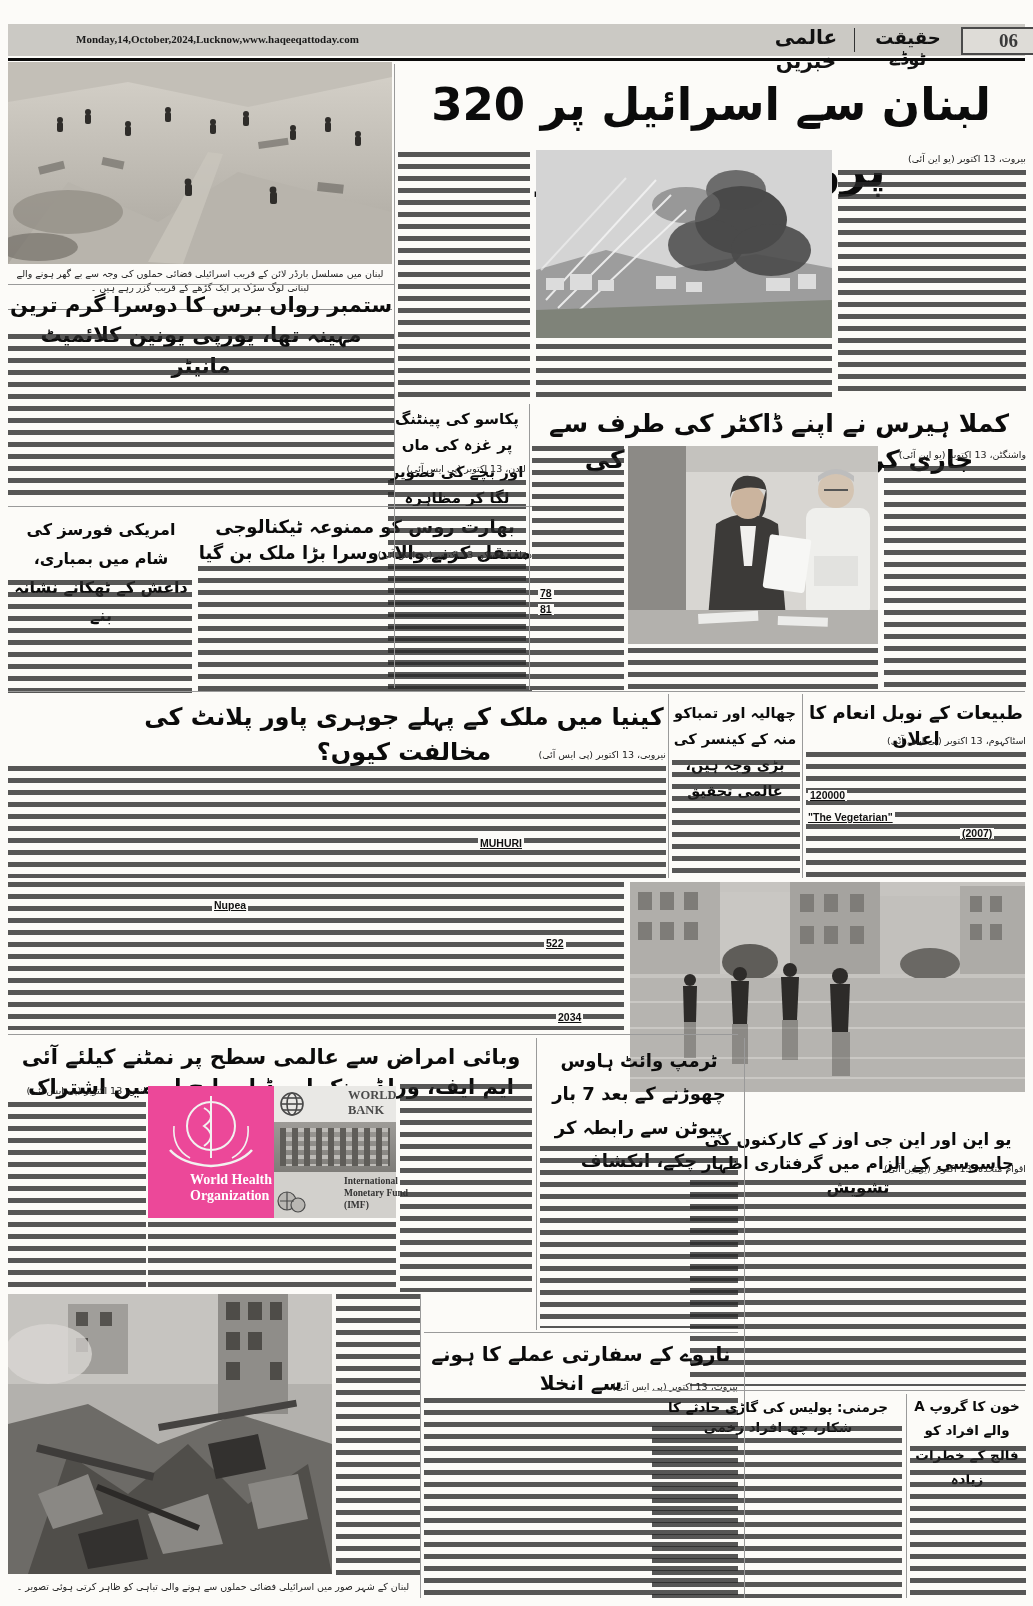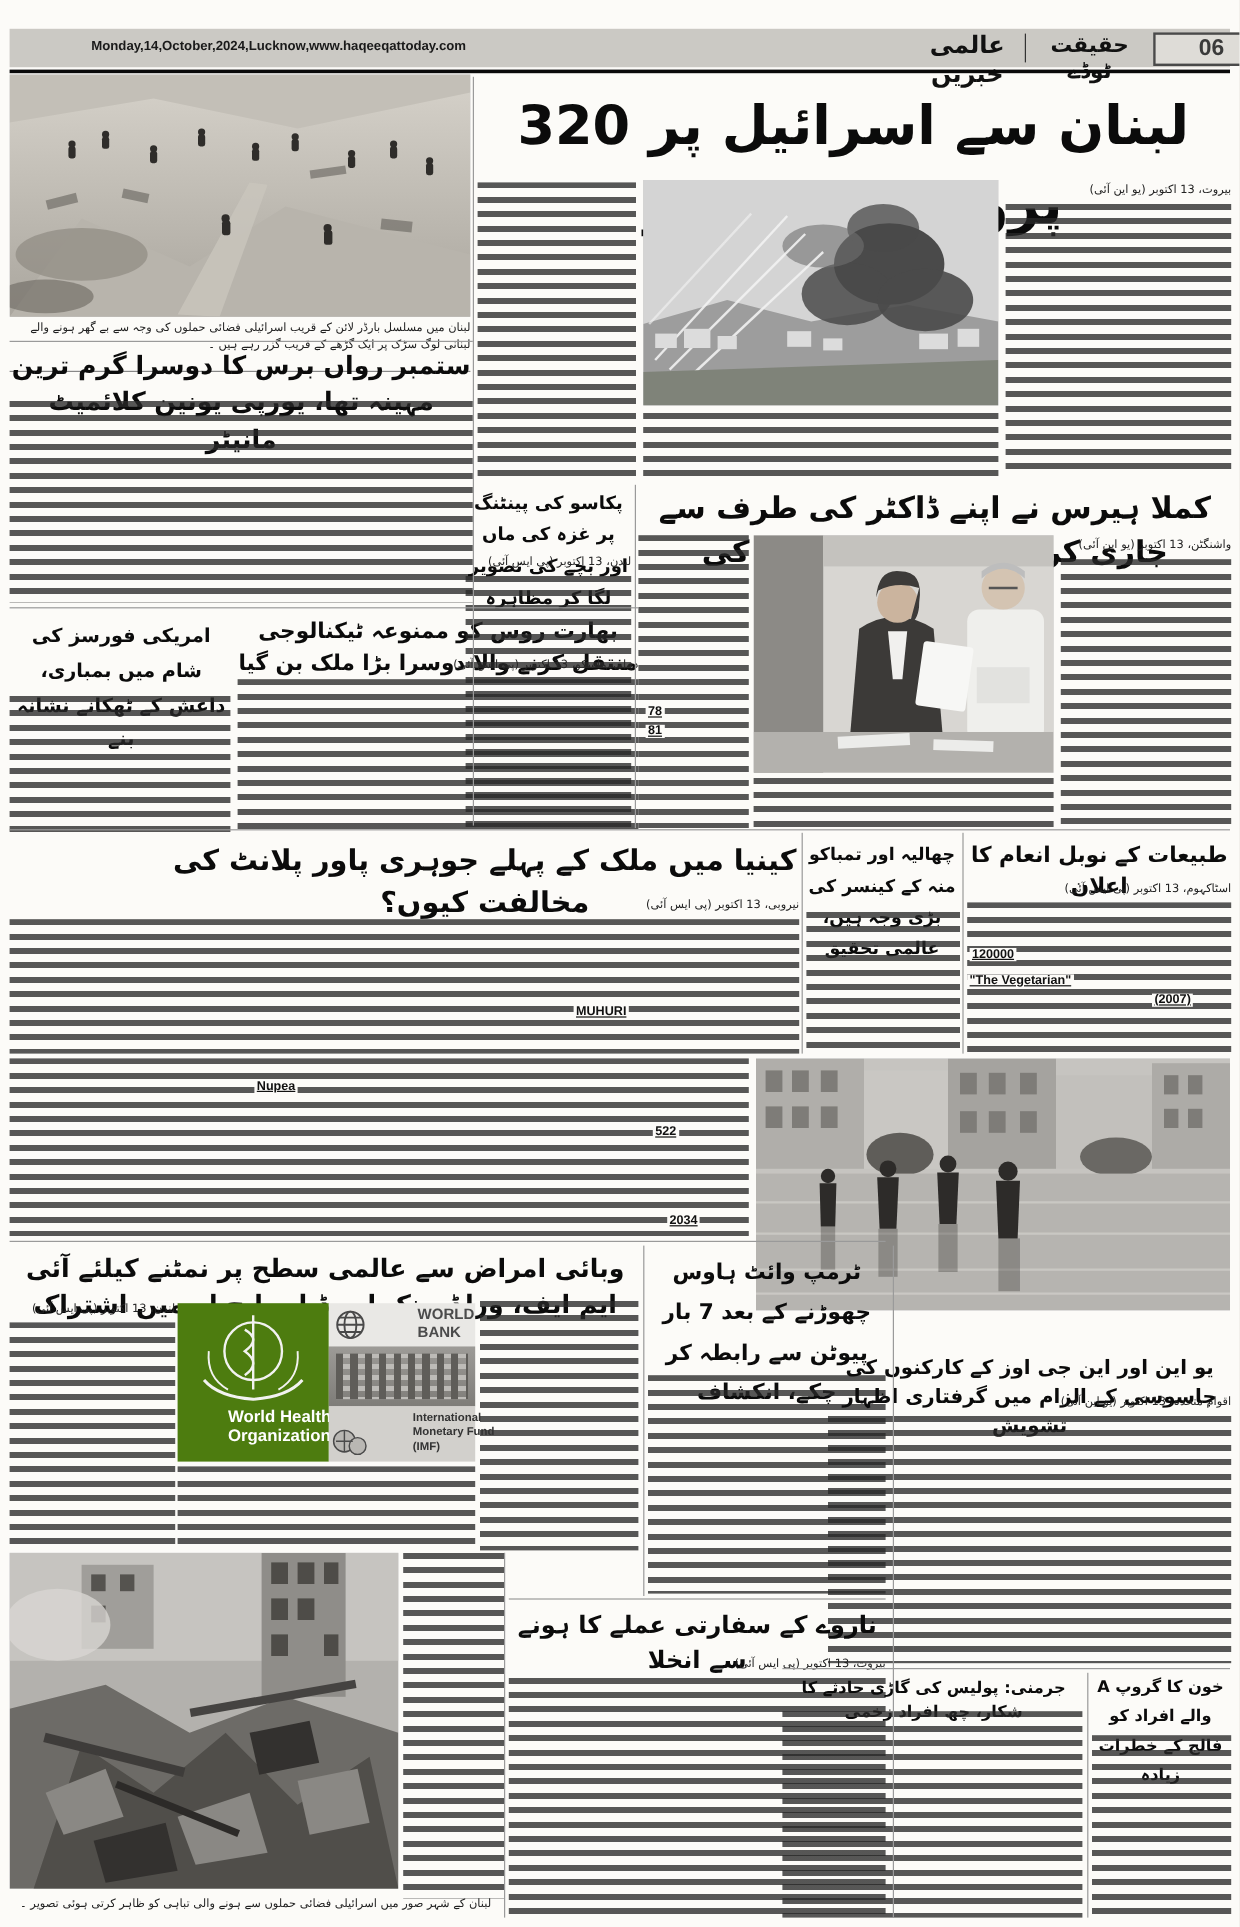--- a/index.html
+++ b/index.html
@@ -10,21 +10,21 @@
   .hd{font-weight:bold;color:#0b0b0b;text-align:center;direction:rtl;line-height:1.45;}
   .dl{font-size:9.5px;color:#222;direction:rtl;text-align:right;line-height:1.4;}
   .cap{font-size:9.5px;color:#222;direction:rtl;text-align:center;line-height:1.5;}
   .gk{background-image:repeating-linear-gradient(to bottom,rgba(40,40,40,.78) 0 5px,transparent 5px 12px);}
   .vr{background:#9a9a9a;width:1px;}
   .hr{background:#9a9a9a;height:1px;}
   .snip{position:absolute;font-size:10.5px;font-weight:bold;background:#fcfbf8;padding:0 2px;color:#111;
         font-family:"Liberation Sans",sans-serif;line-height:1;text-decoration:underline;}
   .photo{background:#c9c9c9;overflow:hidden;}
   .headerbar{background:#cbc9c4;}
-  .latin{font-family:Liberation Sans, sans-serif;padding-left:36px;}
+  .latin{font-family:Liberation Serif, serif;padding-left:36px;}
 </style>
 </head>
 <body>
 
 <div id="page">
 
   <div class="abs headerbar" style="left:8px;top:24px;width:1017px;height:32px;">
     <div class="abs latin" style="left:32px;top:9px;font-size:11px;font-weight:bold;color:#1a1a1a;">Monday,14,October,2024,Lucknow,www.haqeeqattoday.com</div>
     <div class="abs rtl" style="left:752px;top:1px;width:92px;font-size:20px;font-weight:bold;text-align:center;">عالمی خبریں</div>
     <div class="abs" style="left:846px;top:4px;width:1px;height:24px;background:#333;"></div>
@@ -75,21 +75,21 @@
           <rect x="262" y="130" width="7" height="12" rx="2"></rect>
       </g>
       <g fill="#6d6a64" opacity=".65">
         <rect x="95" y="95" width="22" height="8" transform="rotate(12 95 95)"></rect>
         <rect x="250" y="80" width="30" height="7" transform="rotate(-8 250 80)"></rect>
         <rect x="310" y="120" width="26" height="9" transform="rotate(6 310 120)"></rect>
         <rect x="30" y="105" width="26" height="8" transform="rotate(-14 30 105)"></rect>
       </g>
     </svg>
   </div>
-  <div class="abs cap" style="left:8px;top:267px;width:384px;border-bottom:1px solid #888;padding-bottom:13px;text-align:right;">لبنان میں مسلسل بارڈر لائن کے قریب اسرائیلی فضائی حملوں کی وجہ سے بے گھر ہونے والے لبنانی لوگ سڑک پر ایک گڑھے کے قریب گزر رہے ہیں ۔</div>
+  <div class="abs cap" style="left:8px;top:267px;width:384px;border-bottom:1px solid #888;padding-bottom:13px;">لبنان میں مسلسل بارڈر لائن کے قریب اسرائیلی فضائی حملوں کی وجہ سے بے گھر ہونے والے لبنانی لوگ سڑک پر ایک گڑھے کے قریب گزر رہے ہیں ۔</div>
 
   <div class="abs dl" style="left:838px;top:152px;width:188px;">بیروت، 13 اکتوبر (یو این آئی)</div>
   <div class="abs gk" style="left:838px;top:170px;width:188px;height:228px;"></div>
   <div class="abs gk" style="left:398px;top:152px;width:132px;height:246px;"></div>
   <div class="abs gk" style="left:536px;top:344px;width:296px;height:54px;"></div>
 
   <div class="abs photo" style="left:536px;top:150px;width:296px;height:188px;">
     <svg width="296" height="188" xmlns="http://www.w3.org/2000/svg">
       <rect width="296" height="188" fill="#d4d4d4"></rect>
       <path d="M0,120 L70,100 L140,118 L220,104 L296,118 L296,188 L0,188 Z" fill="#9d9d9d"></path>
@@ -244,21 +244,21 @@
   </div>
 
   <div class="abs hd" style="left:8px;top:1042px;width:526px;font-size:21px;">وبائی امراض سے عالمی سطح پر نمٹنے کیلئے آئی ایم ایف، ورلڈ بینک اور ڈبلیو ایچ او میں اشتراک</div>
   <div class="abs dl" style="left:8px;top:1084px;width:138px;">لندن، 13 اکتوبر (پی ایس آئی)</div>
   <div class="abs gk" style="left:8px;top:1102px;width:138px;height:190px;"></div>
   <div class="abs gk" style="left:400px;top:1084px;width:132px;height:208px;"></div>
   <div class="abs gk" style="left:148px;top:1222px;width:248px;height:68px;"></div>
   <div class="abs gk" style="left:336px;top:1294px;width:84px;height:288px;"></div>
 
   <div class="abs" style="left:148px;top:1086px;width:248px;height:132px;">
-    <div class="abs" style="left:0;top:0;width:126px;height:132px;background:#4d7c0f;">
+    <div class="abs" style="left:0;top:0;width:126px;height:132px;background:#ec4899;">
       <svg class="abs" style="left:0;top:0;" width="126" height="84" xmlns="http://www.w3.org/2000/svg">
         <g stroke="#f2f2f0" fill="none" stroke-width="2">
           <circle cx="63" cy="40" r="24"></circle>
           <line x1="63" y1="10" x2="63" y2="72"></line>
           <path d="M56,22 Q70,30 56,40 Q70,50 56,60"></path>
           <path d="M22,64 Q34,78 63,80 Q92,78 104,64" stroke-width="2.5"></path>
           <path d="M26,40 Q24,62 42,72" stroke-width="1.6"></path>
           <path d="M100,40 Q102,62 84,72" stroke-width="1.6"></path>
         </g>
       </svg>

